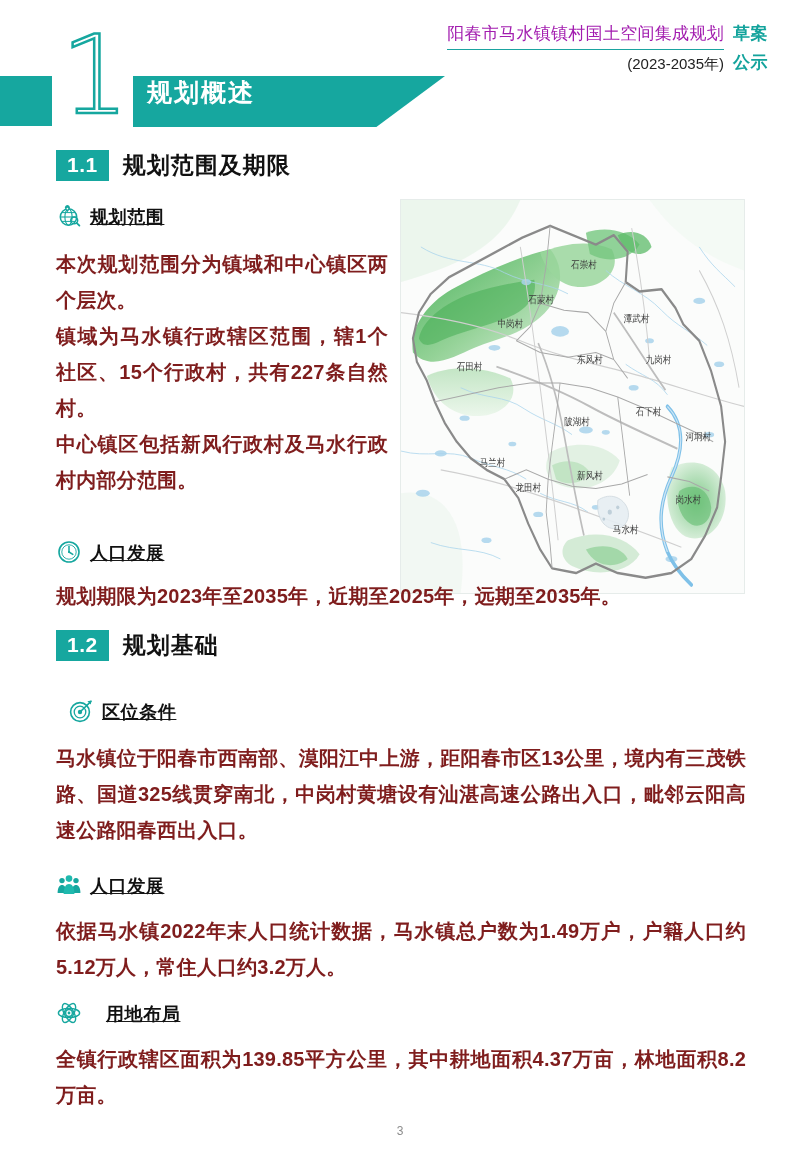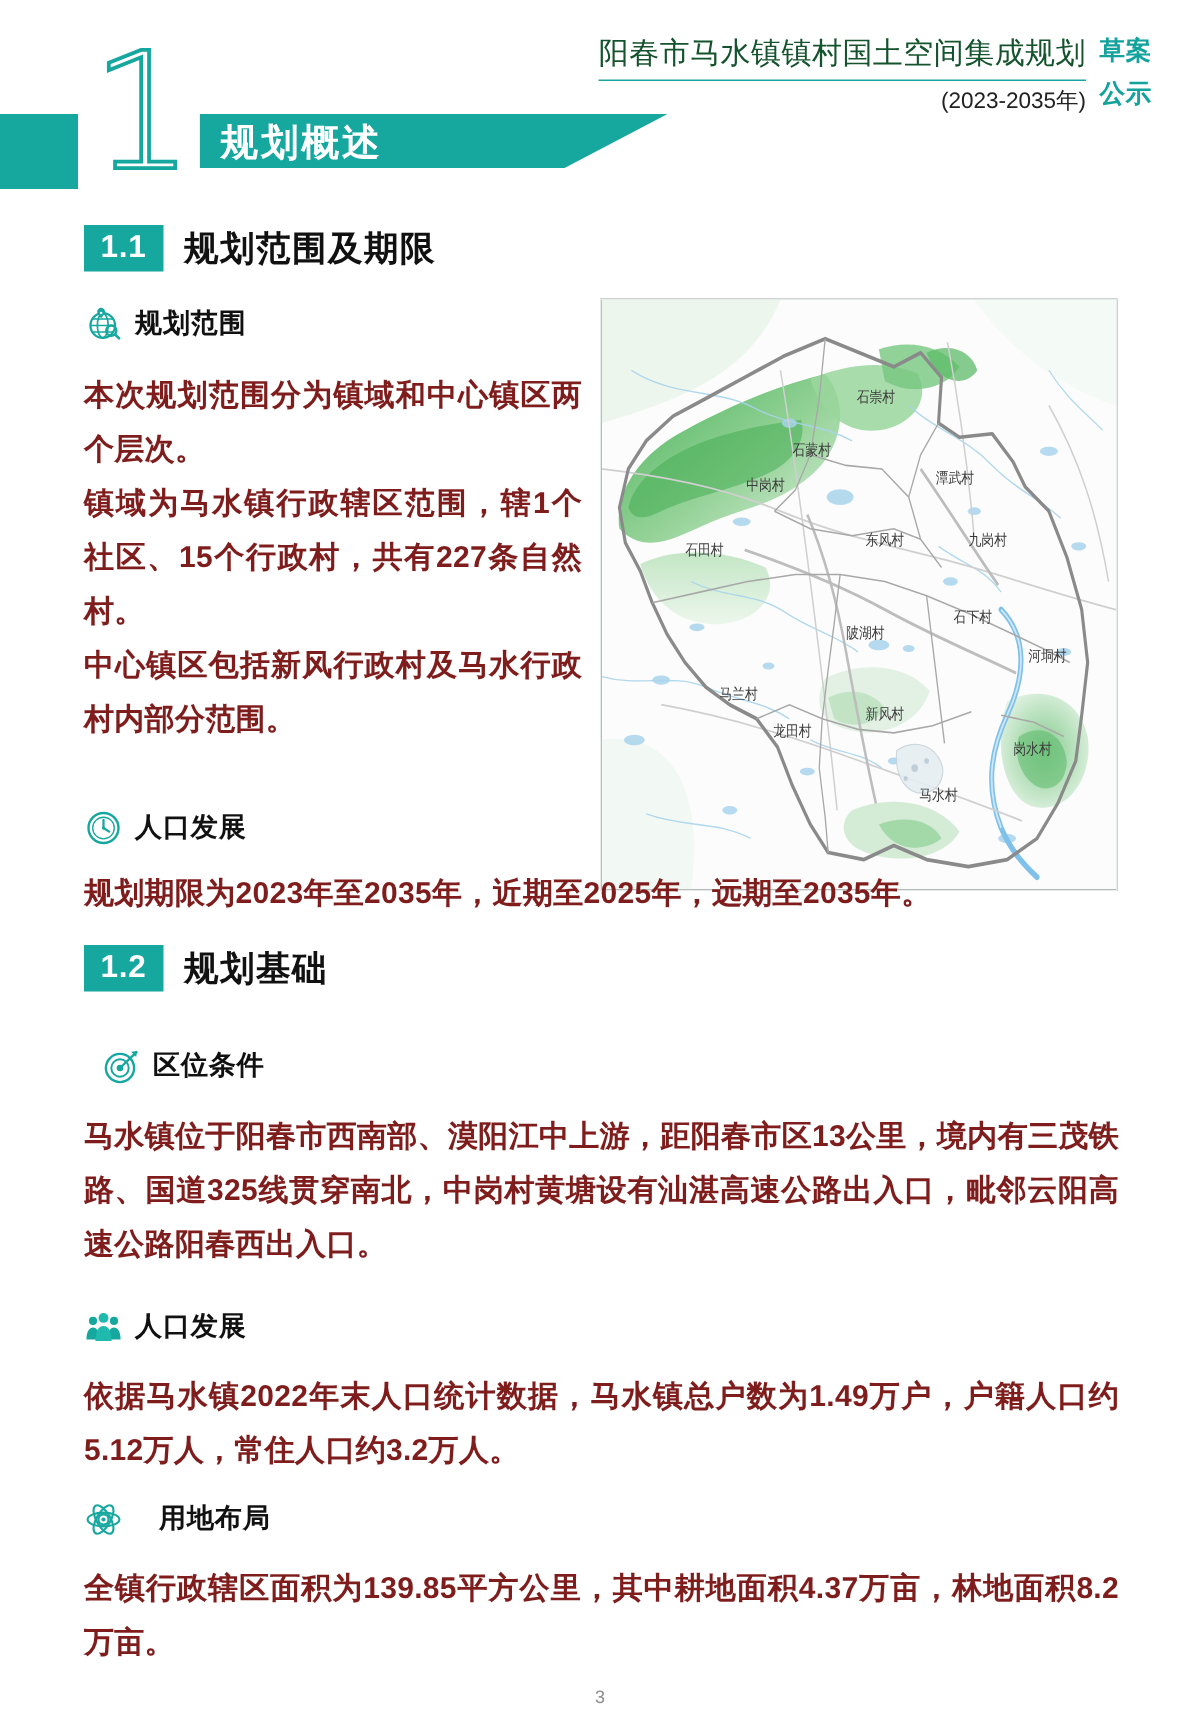--- a/index.html
+++ b/index.html
@@ -13,21 +13,21 @@
   .page { position: relative; width: 800px; height: 1156px; }
 
   
   .doc-head {
     position: absolute; top: 22px; right: 32px;
     text-align: right; width: 440px;
   }
   .doc-head-rows { display: flex; justify-content: flex-end; align-items: flex-start; }
   .doc-head-left { text-align: right; padding-right: 9px; }
   .doc-title-cn {
-    font-size: 20px; color: #14532d; line-height: 1.45;
+    font-size: 17px; color: #a21caf; line-height: 1.45;
     letter-spacing: .3px; white-space: nowrap;
     border-bottom: 1.6px solid #1aa3a0; padding-bottom: 2px;
   }
   .doc-title-years {
     font-size: 15px; color: #222; line-height: 1.5; margin-top: 3px;
     white-space: nowrap;
   }
   .doc-head-right {
     color: #13a39c; font-weight: bold; font-size: 17px;
     line-height: 1.45; white-space: nowrap;
@@ -46,24 +46,24 @@
     width: 70px; height: 100px;
     font-size: 108px; line-height: 100px;
     font-family: "DejaVu Sans", sans-serif;
     font-weight: 300;
     color: transparent;
     -webkit-text-stroke: 2.5px #16a79f;
     text-align: center;
   }
   .chap-banner {
     position: absolute; left: 133px; top: 0;
-    width: 312px; height: 36px;
+    width: 312px; height: 51px;
     background: #16a79f;
     clip-path: polygon(0 0, 100% 0, 78% 100%, 0 100%);
-    display: flex; align-items: center;
+    display: flex; align-items: flex-start;
   }
   .chap-banner-text {
     color: #fff; font-size: 25px; font-weight: bold;
     letter-spacing: 2px; padding-left: 14px;
   }
 
   
   .sec-head { position: absolute; display: flex; align-items: center; }
   .sec-num {
     background: #16a79f; color: #fff;
@@ -71,21 +71,21 @@
     padding: 3px 11px 4px 11px;
     letter-spacing: .5px;
     font-family: "Liberation Sans", sans-serif;
   }
   .sec-title {
     font-size: 23px; font-weight: bold; color: #111;
     margin-left: 14px; letter-spacing: 1px;
   }
 
   
-  .sub-head { position: absolute; display: flex; align-items: flex-start; }
+  .sub-head { position: absolute; display: flex; align-items: flex-end; text-decoration: underline; }
   .sub-icon { width: 26px; height: 26px; flex: 0 0 26px; margin-right: 8px; }
   .sub-icon svg { display: block; width: 26px; height: 26px; }
   .sub-title {
     font-size: 18px; font-weight: bold; color: #111; letter-spacing: .6px;
   }
 
   
   .para {
     position: absolute;
     font-size: 20px; line-height: 36px; color: #7f1d1d;

